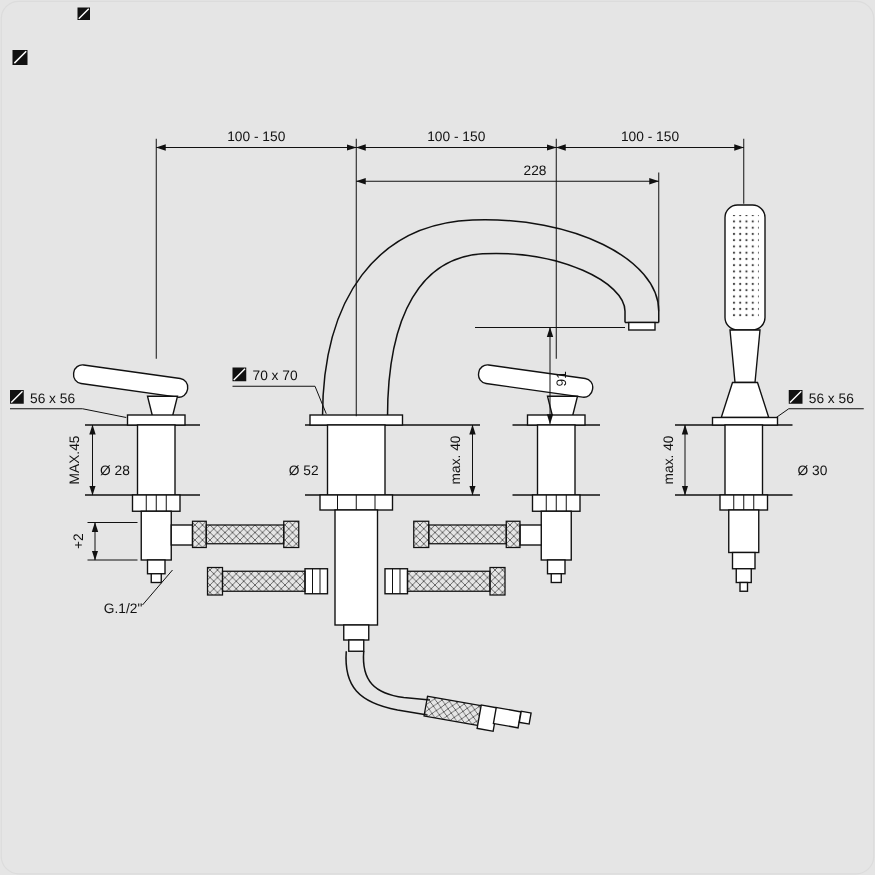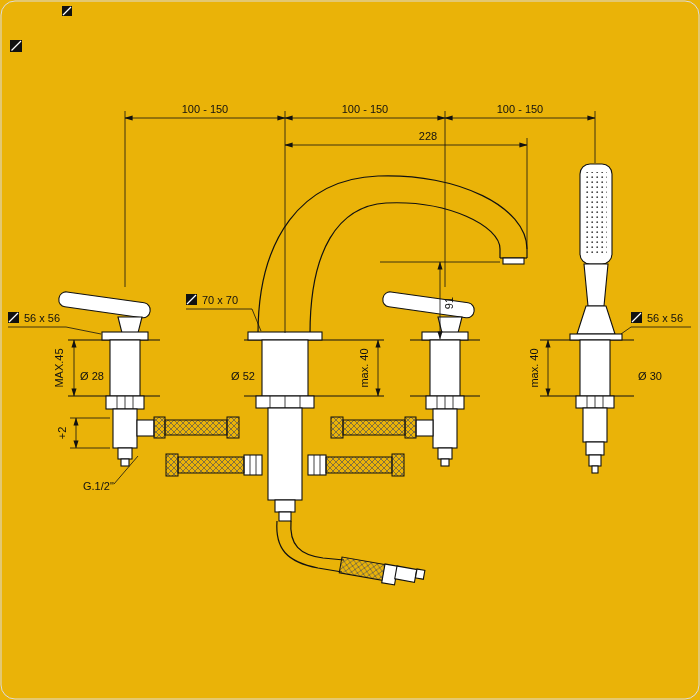--- a/index.html
+++ b/index.html
@@ -1,16 +1,16 @@
 <!DOCTYPE html>
 <html><head>
 <meta charset="utf-8">
 <style>
   html,body{margin:0;padding:0;background:#ffffff;}
-  .stage{width:700px;height:700px;position:relative;background:#eab308;overflow:hidden;}
+  .stage{width:700px;height:700px;position:relative;background:#e5e5e5;overflow:hidden;}
   svg{display:block;}
   svg text{font-family:"Liberation Sans","DejaVu Sans",sans-serif;font-size:11px;fill:#111;}
   .thin{stroke:#111;stroke-width:0.8;fill:none;}
   .dim{stroke:#111;stroke-width:0.8;fill:none;}
   .part{stroke:#111;stroke-width:1.1;fill:#fff;}
   .partn{stroke:#111;stroke-width:1.2;fill:none;}
   .hatchfill{stroke:#111;stroke-width:1;fill:url(#xhatch);}
   .wline{stroke:#fff;stroke-width:1.2;}
 </style>
 </head>

